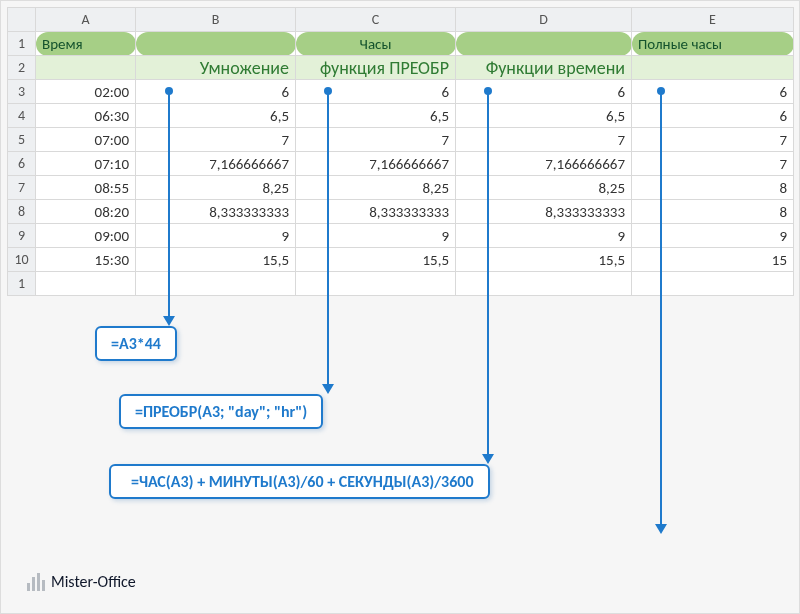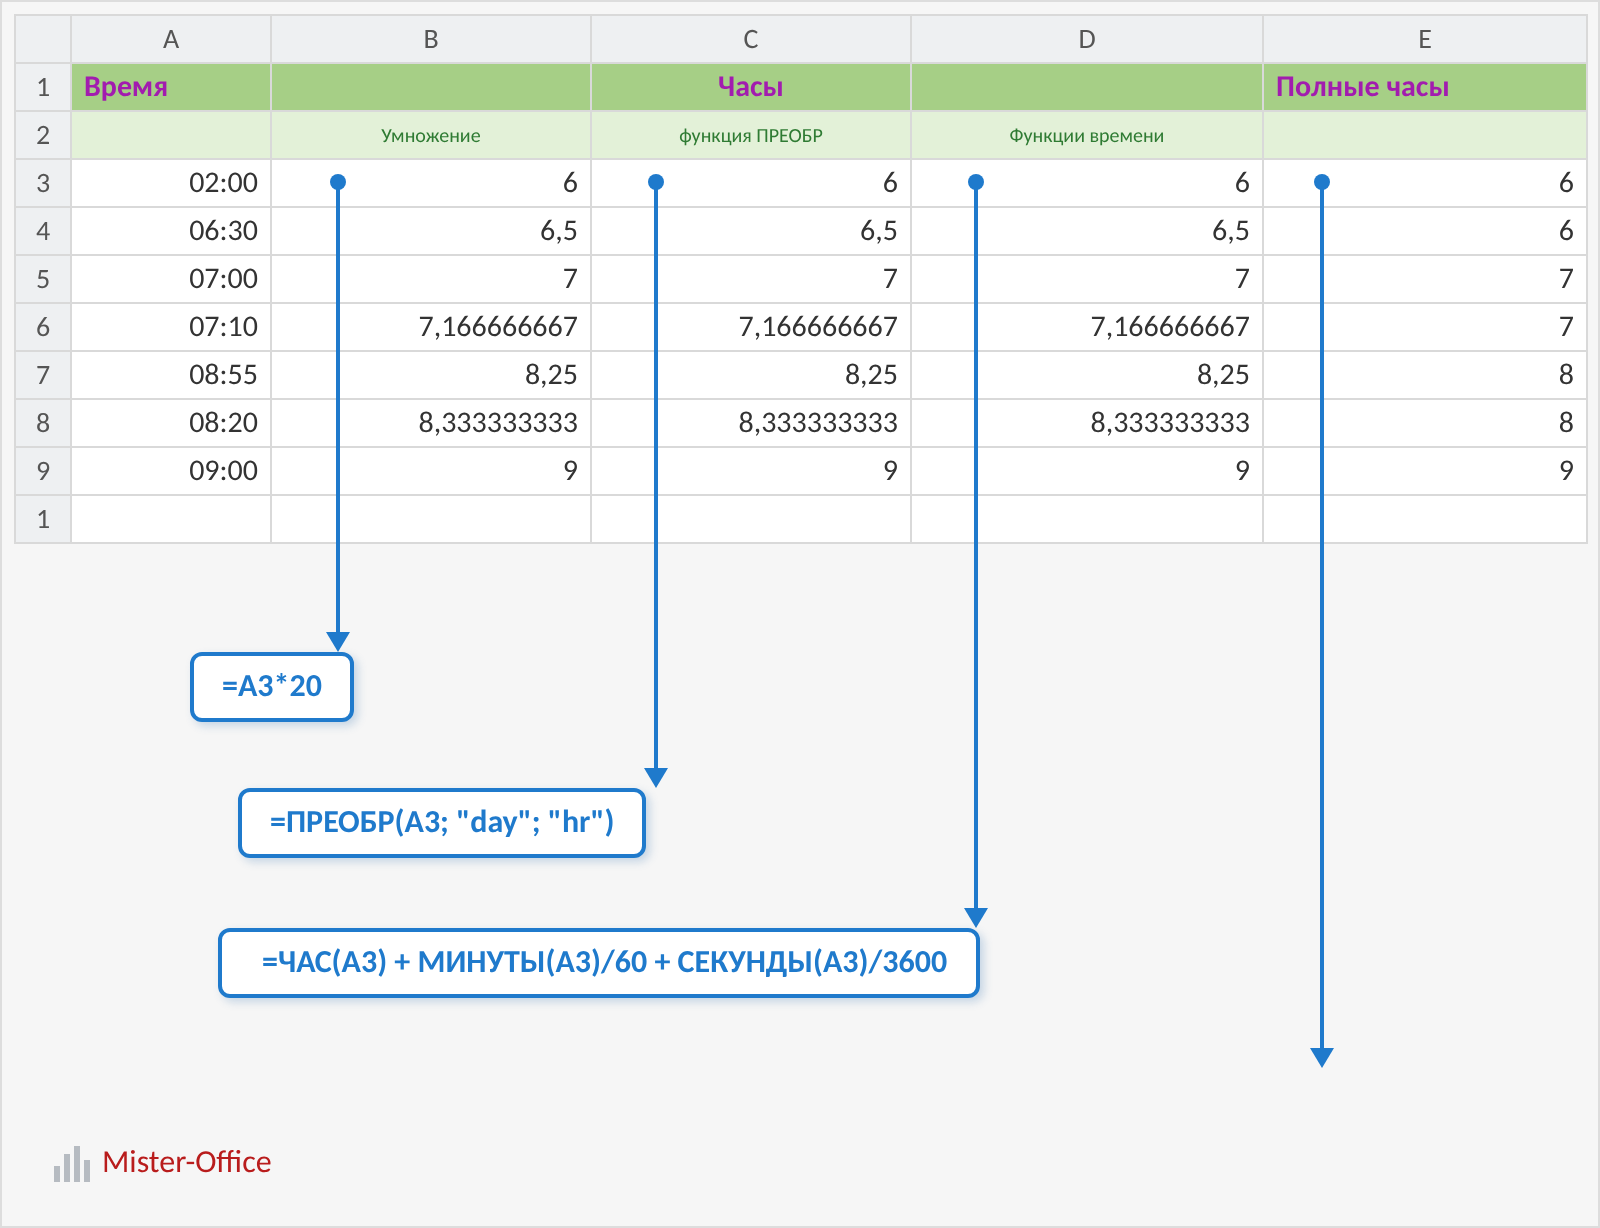--- a/index.html
+++ b/index.html
@@ -34,31 +34,32 @@
     font-weight: normal;
     white-space: nowrap;
     overflow: hidden;
   }
   th { background: #eef0f2; color: #555; text-align: center; font-size: 14px; }
   thead th:first-child { background: #eef0f2; }
   tbody th { background: #eef0f2; color: #555; text-align: center; font-size: 14px; }
   td { text-align: right; vertical-align: middle; }
   tr.hdr1 td {
     background: #a6cf86;
-    color: #a21caf;
-    font-weight: 700;
+    color: #14532d;
+    font-weight: 400;
     text-align: left;
+    border-radius: 12px;
   }
   tr.hdr1 td.center { text-align: center; }
   tr.hdr1 td.right  { text-align: left; }
   tr.hdr2 td {
     background: #e3f1d8;
     color: #2f7b33;
-    text-align: center;
-    font-size: 10px;
+    text-align: right;
+    font-size: 18px;
   }
   tr.hdr2 td.blank { background:#e3f1d8; }
 
   
   .ann {
     position: absolute;
     border: 2px solid #1f7acc;
     border-radius: 6px;
     background: #fff;
     color: #1f7acc;
@@ -74,21 +75,21 @@
     position: absolute; width: 0; height: 0;
     border-left: 6px solid transparent;
     border-right: 6px solid transparent;
     border-top: 10px solid #1f7acc;
     transform: translate(-50%,0);
   }
 
   .logo {
     position: absolute; left: 26px; bottom: 22px;
     display: flex; align-items: center; gap: 6px;
-    color: #b91c1c; font-size: 16px; user-select: none;
+    color: #0f172a; font-size: 16px; user-select: none;
   }
   .logo .bars { display: flex; gap: 2px; align-items: flex-end; height: 18px;}
   .logo .bars span { display:block; width:3px; background:#b6bbc1; }
   .logo .bars span:nth-child(1){height:8px}
   .logo .bars span:nth-child(2){height:14px}
   .logo .bars span:nth-child(3){height:18px}
   .logo .bars span:nth-child(4){height:11px}
 </style>
 </head>
 <body>
@@ -182,35 +183,43 @@
         </tr>
         <tr>
           <th>9</th>
           <td>09:00</td>
           <td>9</td>
           <td>9</td>
           <td>9</td>
           <td>9</td>
         </tr>
         <tr>
+          <th>10</th>
+          <td>15:30</td>
+          <td>15,5</td>
+          <td>15,5</td>
+          <td>15,5</td>
+          <td>15</td>
+        </tr>
+        <tr>
           <th>1</th>
           <td></td>
           <td></td>
           <td></td>
           <td></td>
           <td></td>
         </tr>
       </tbody>
     </table>
   </div>
 
   <span class="dot" style="left:168px; top:90px;"></span>
   <div class="arrowline" style="left:167px; top:90px; height:225px;"></div>
   <span class="arrowhead" style="left:168px; top:315px;"></span>
-  <div class="ann" style="left:94px; top:325px;">=A3*20</div>
+  <div class="ann" style="left:94px; top:325px;">=A3*44</div>
 
   <span class="dot" style="left:327px; top:90px;"></span>
   <div class="arrowline" style="left:326px; top:90px; height:293px;"></div>
   <span class="arrowhead" style="left:327px; top:383px;"></span>
   <div class="ann" style="left:118px; top:393px;">=ПРЕОБР(A3; "day"; "hr")</div>
 
   <span class="dot" style="left:487px; top:90px;"></span>
   <div class="arrowline" style="left:486px; top:90px; height:363px;"></div>
   <span class="arrowhead" style="left:487px; top:453px;"></span>
   <div class="ann" style="left:108px; top:463px;padding-left:20px;">=ЧАС(A3) + МИНУТЫ(A3)/60 + СЕКУНДЫ(A3)/3600</div>

